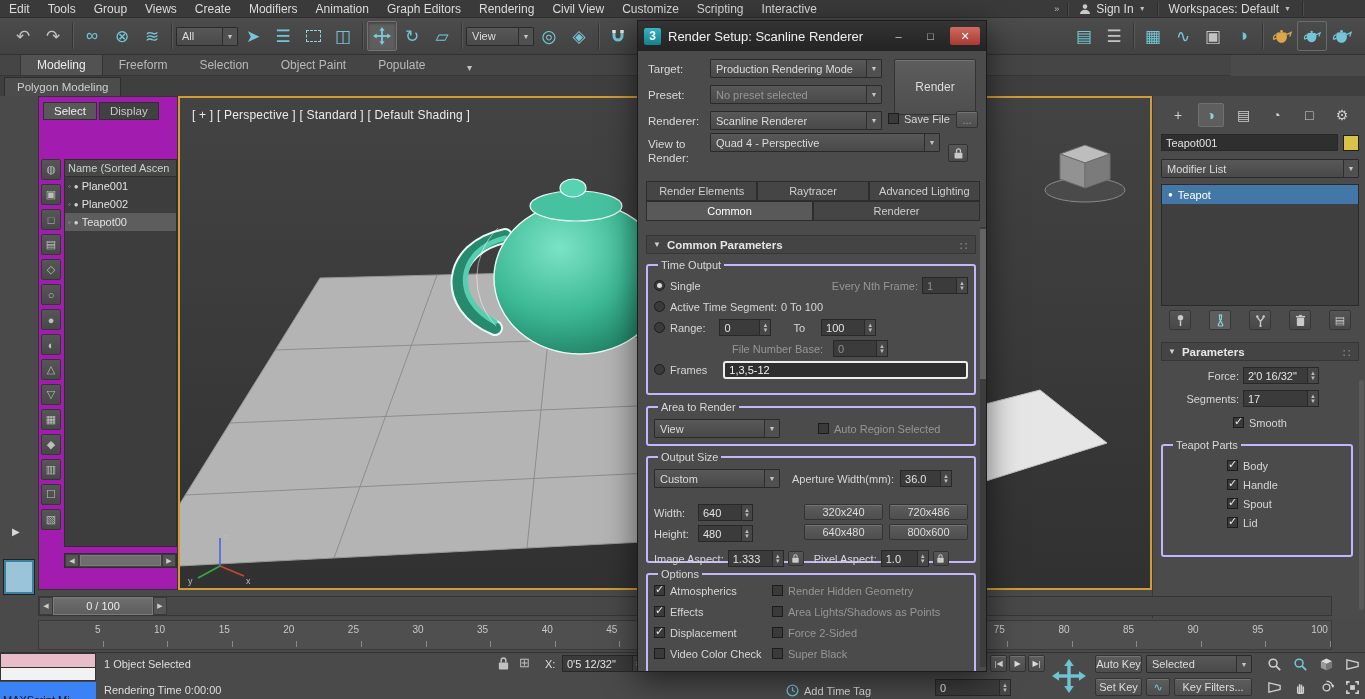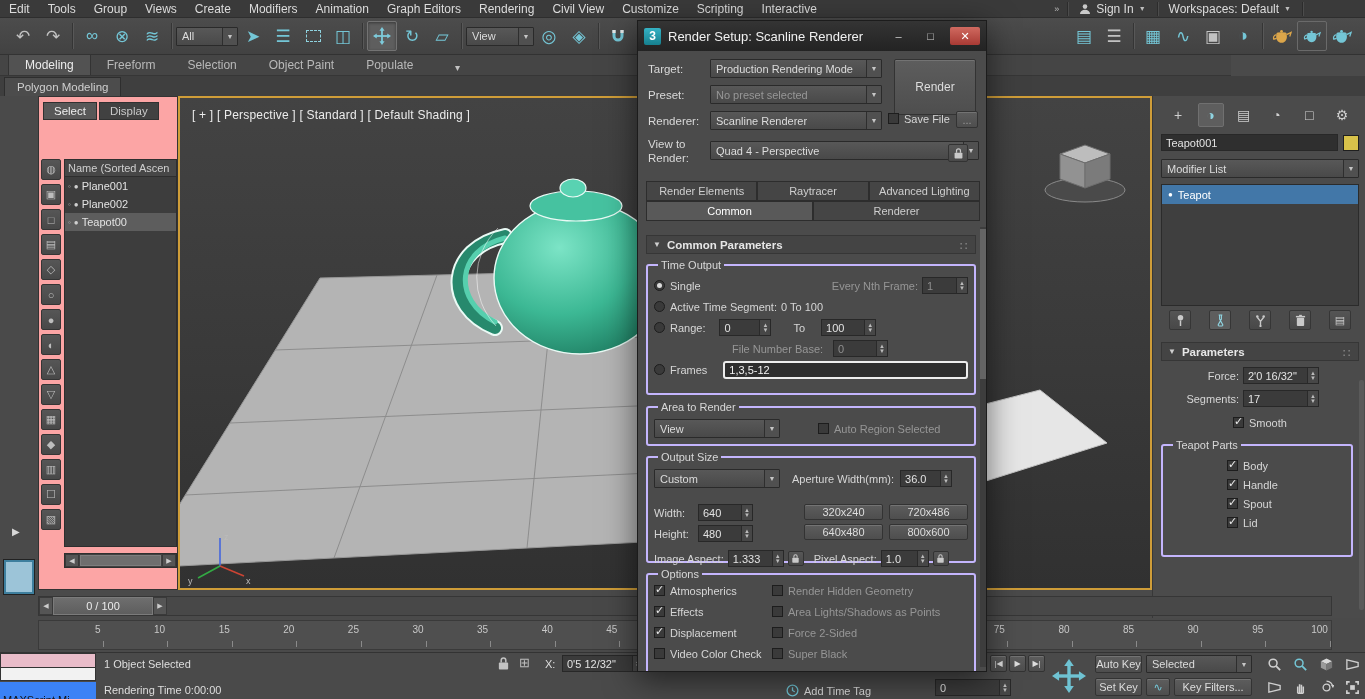--- a/index.html
+++ b/index.html
@@ -29,29 +29,29 @@
   .combo{background:linear-gradient(#585858,#494949);border:1px solid #2a2a2a;height:19px;
          display:flex;align-items:center;font-size:11px;color:#dcdcdc;border-radius:1px}
   .combo .val{flex:1;padding:0 5px;white-space:nowrap;overflow:hidden}
   .combo .arr{width:15px;align-self:stretch;display:flex;align-items:center;justify-content:center;
               border-left:1px solid #2e2e2e;background:#505050}
   .combo .arr::before{content:"▼";font-size:7px;color:#c6c6c6}
   .dashedrect{width:15px;height:12px;border:1px dashed #8fd3e0}
 
   
   #ribbontabs{left:0;top:55px;width:1231px;height:21px;background:#454545;display:flex;align-items:flex-end;
-              padding-left:8px;border-bottom:1px solid #363636}
+              padding-left:20px;border-bottom:1px solid #363636}
   .rtab{padding:3px 16px;font-size:12px;color:#b9b9b9}
   .rtab.selected{background:#525252;color:#ececec;border:1px solid #333;border-bottom:none}
   #paneltab{left:0;top:76px;width:1365px;height:20px;background:#3f3f3f;display:flex;align-items:flex-end}
   .ptab{margin-left:4px;padding:3px 12px;font-size:11.5px;color:#cfcfcf;background:#4c4c4c;
         border:1px solid #2e2e2e;border-bottom:none}
 
   
-  #explorer{left:38px;top:96px;width:140px;height:494px;background:#fca5a5;border:1px solid #333}
+  #explorer{left:38px;top:96px;width:140px;height:494px;background:#a21caf;border:1px solid #333}
   .xtab{padding:2px 10px;font-size:11.5px;color:#c9c9c9;background:#414141;border:1px solid #303030}
   .xtab.selected{background:#585858;color:#efefef}
   #xstrip{position:absolute;left:2px;top:62px;width:21px;display:flex;flex-direction:column;gap:3px}
   .xtool{width:20px;height:21px;background:linear-gradient(#565656,#484848);border:1px solid #353535;
          display:flex;align-items:center;justify-content:center;font-size:11px;color:#bdbdbd;border-radius:2px}
   #xlist{position:absolute;left:25px;top:62px;width:113px;height:388px;background:#3d3d3d;border:1px solid #2e2e2e;overflow:hidden}
   .xheader{height:17px;background:#474747;border-bottom:1px solid #2e2e2e;color:#cfcfcf;
            display:flex;align-items:center;padding:0 3px;white-space:nowrap;font-size:11px}
   .xrow{height:18px;display:flex;align-items:center;gap:3px;padding:0 3px;color:#e2e2e2;white-space:nowrap}
   .xrow.selected{background:#5d5d5d}
@@ -703,21 +703,21 @@
         <span class="arr"></span>
     </div>
     <div class="cbrow abs" style="left:250px;top:92px">
       <span class="cb"></span>
       <span>Save File</span>
     </div>
     <div class="btn abs" style="left:318px;top:90px;width:22px;height:17px;color:#9a9a9a">...</div>
 
     <span class="dlbl" style="left:10px;top:116px;white-space:pre-line;line-height:14px">View to
 Render:</span>
-    <div class="combo abs" style="left:72px;top:120px;width:269px">
+    <div class="combo abs" style="left:72px;top:112px;width:230px">
       <span class="val">Quad 4 - Perspective</span>
         <span class="arr"></span>
     </div>
     <div class="lockbtn abs" style="left:310px;top:123px">
       <svg class="i" width="11" height="13">
           <use href="#sym-lock"></use>
         </svg>
     </div>
 
     <div class="dtabs" style="top:160px">

